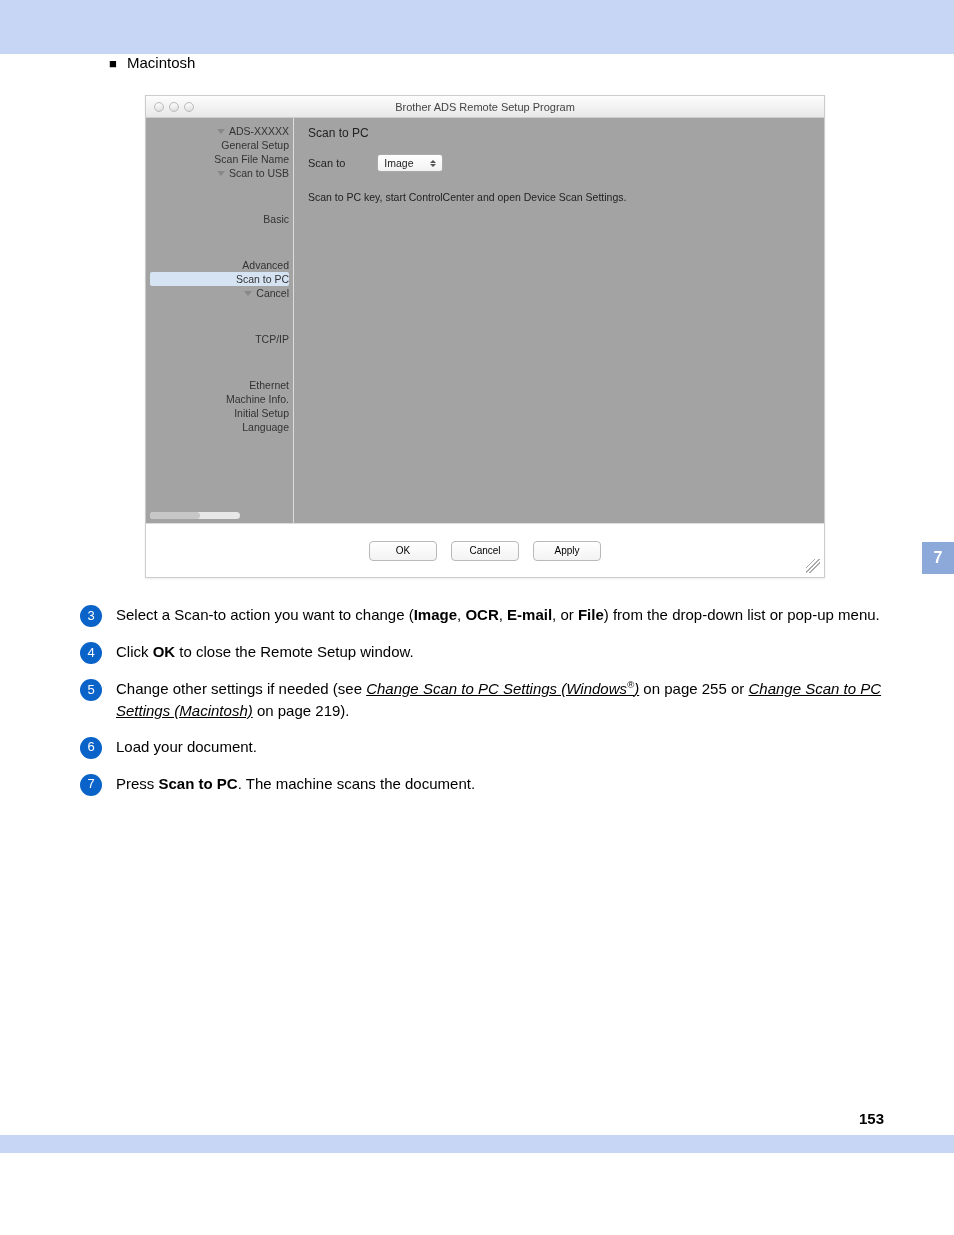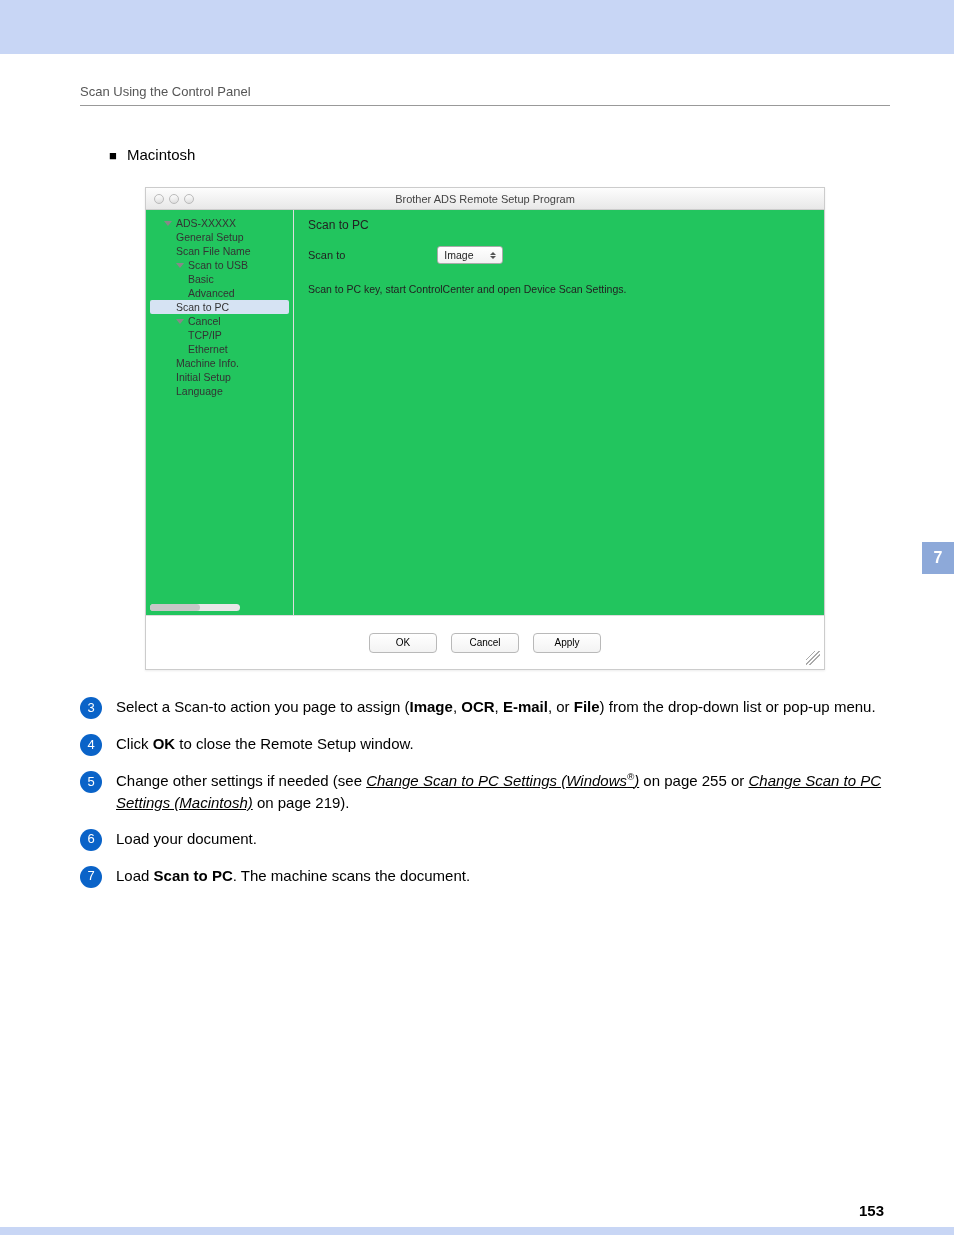--- a/index.html
+++ b/index.html
@@ -33,21 +33,21 @@
     margin-bottom: 24px;
   }
   .macintosh-heading .bullet {
     font-size: 13px;
     margin-right: 6px;
   }
   .screenshot-frame {
     width: 680px;
     margin: 0 auto 26px auto;
     border: 1px solid #ccc;
-    background: #22c55e;
+    background: #a3a3a3;
     box-shadow: 0 1px 2px rgba(0,0,0,0.08);
     position: relative;
   }
   .window-titlebar {
     height: 22px;
     border-bottom: 1px solid #ccc;
     display: flex;
     align-items: center;
     padding: 0 8px;
     background: linear-gradient(#fdfdfd,#e8e8e8);
@@ -73,26 +73,27 @@
     height: 405px;
   }
   .tree-panel {
     width: 148px;
     border-right: 1px solid #ddd;
     padding: 6px 4px;
     font-size: 10.5px;
     color: #333;
     overflow: hidden;
     position: relative;
+    text-align: right;
   }
   .tree-panel ul { list-style: none; margin: 0; padding: 0; }
   .tree-item { padding: 1px 0 1px 16px; white-space: nowrap; cursor: default; }
   .tree-item.lvl1 { padding-left: 14px; }
   .tree-item.lvl2 { padding-left: 26px; }
-  .tree-item.lvl3 { padding-left: 38px; }
+  .tree-item.lvl3 { padding-left: 38px; margin-top: 32px; }
   .tree-caret {
     display: inline-block;
     width: 0; height: 0;
     border-left: 4px solid transparent;
     border-right: 4px solid transparent;
     border-top: 5px solid #888;
     margin-right: 4px;
     vertical-align: 1px;
   }
   .tree-item.selected {
@@ -112,21 +113,21 @@
     left: 0; top: 0; width: 50px; height: 7px;
     background: #c7c7c7; border-radius: 4px;
   }
   .content-panel {
     flex: 1;
     padding: 8px 14px;
     font-size: 11px;
     color: #222;
   }
   .content-panel .section-title { font-size: 12px; margin-bottom: 14px; }
-  .scan-to-row { display: flex; align-items: center; gap: 92px; margin-bottom: 18px; }
+  .scan-to-row { display: flex; align-items: center; gap: 32px; margin-bottom: 18px; }
   .combo {
     display: inline-flex;
     align-items: center;
     width: 66px; height: 18px;
     padding: 0 6px;
     font-size: 10.5px;
     background: linear-gradient(#fff,#f2f2f2);
     border: 1px solid #aaa;
     border-radius: 3px;
     justify-content: space-between;
@@ -214,21 +215,20 @@
     margin-top: 8px;
   }
 </style>
 </head>
 <body>
 
 <div class="top-band"></div>
 
 <div class="page-body">
 
-  <div class="page-header">Scan Using the Control Panel</div>
 
   <div class="macintosh-heading">
     <span class="bullet">■</span>
     <span>Macintosh</span>
   </div>
 
   <div class="screenshot-frame">
 
     <div class="window-titlebar">
       <div class="traffic-lights">
@@ -294,21 +294,21 @@
 
   </div>
 
   <div class="tab-marker">7</div>
 
   <div class="steps">
 
     <div class="step">
       <span class="step-num">3</span>
       <span class="step-text">
-        <span>Select a Scan-to action you page to assign (</span><span class="bold">Image</span><span>, </span><span class="bold">OCR</span><span>, </span><span class="bold">E-mail</span><span>, or </span><span class="bold">File</span><span>) from the drop-down list or pop-up menu.</span>
+        <span>Select a Scan-to action you want to change (</span><span class="bold">Image</span><span>, </span><span class="bold">OCR</span><span>, </span><span class="bold">E-mail</span><span>, or </span><span class="bold">File</span><span>) from the drop-down list or pop-up menu.</span>
       </span>
     </div>
 
     <div class="step">
       <span class="step-num">4</span>
       <span class="step-text">
         <span>Click </span><span class="bold">OK</span><span> to close the Remote Setup window.</span>
       </span>
     </div>
 
@@ -320,21 +320,21 @@
     </div>
 
     <div class="step">
       <span class="step-num">6</span>
       <span class="step-text">Load your document.</span>
     </div>
 
     <div class="step">
       <span class="step-num">7</span>
       <span class="step-text">
-        <span>Load </span><span class="bold">Scan to PC</span><span>. The machine scans the document.</span>
+        <span>Press </span><span class="bold">Scan to PC</span><span>. The machine scans the document.</span>
       </span>
     </div>
 
   </div>
 
   <div class="page-number">153</div>
 
 </div>
 
 <div class="bottom-band"></div>

